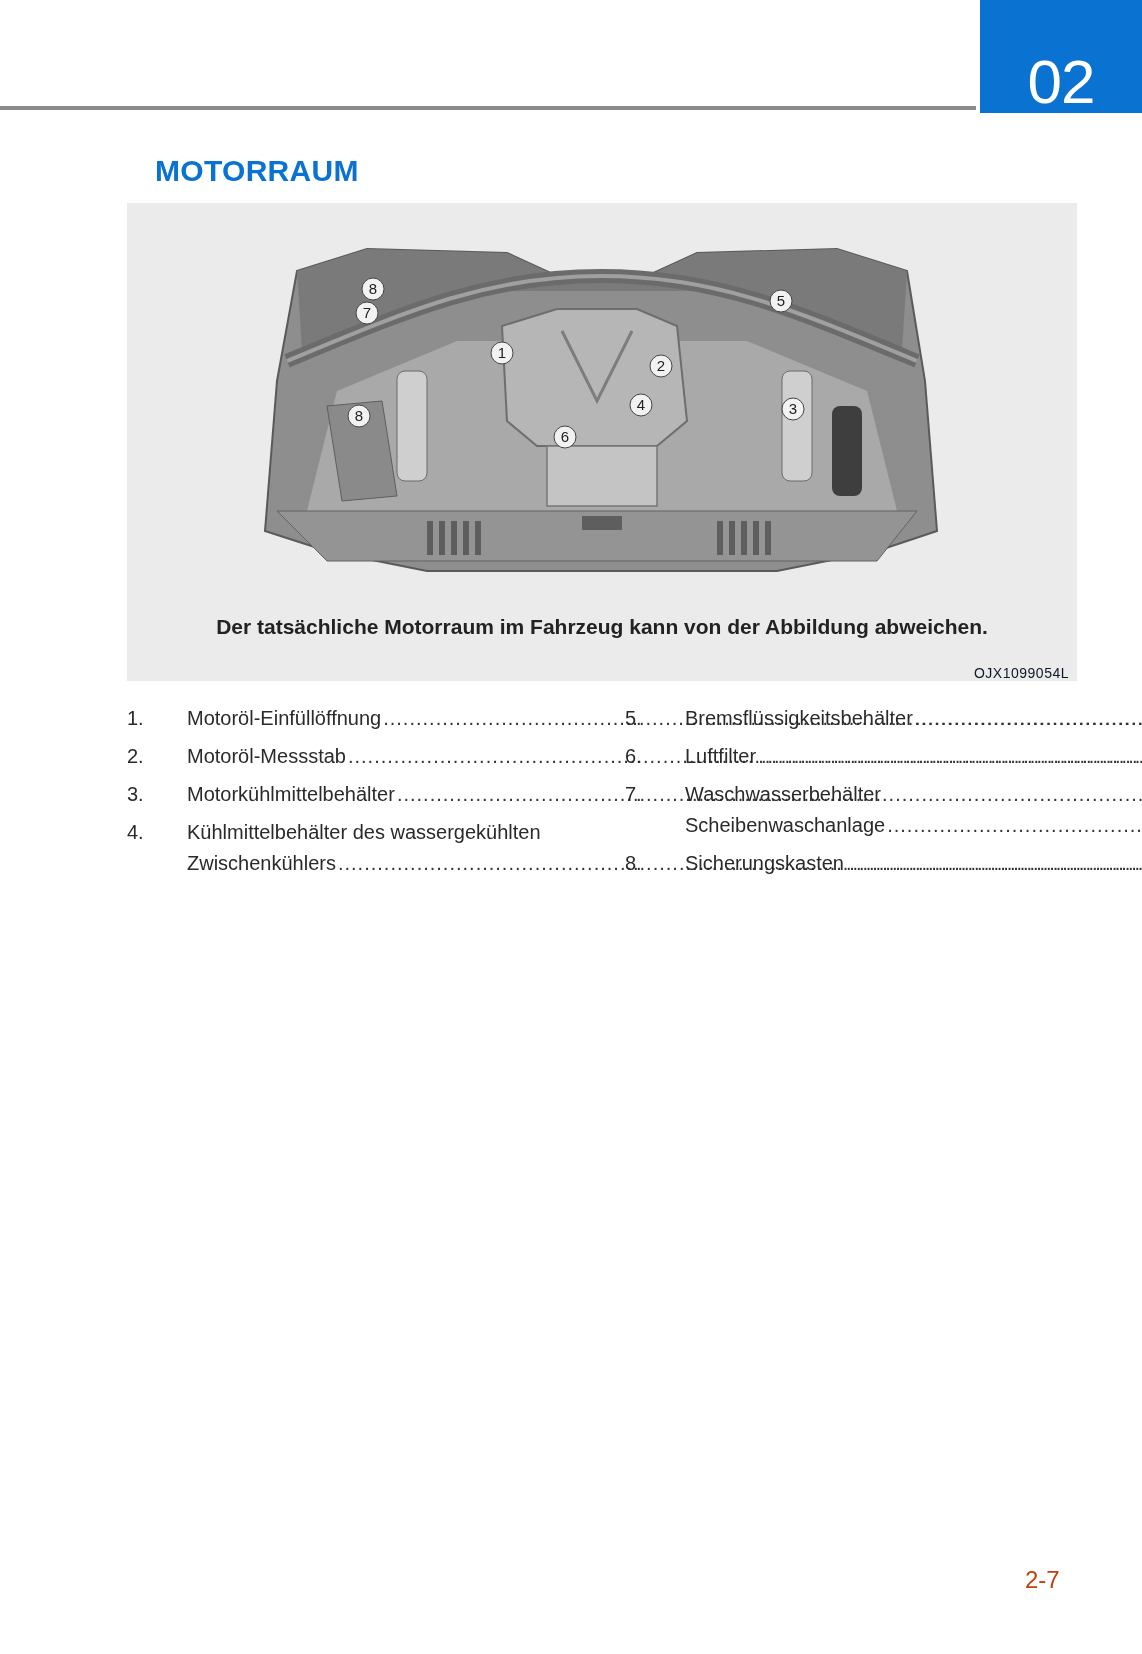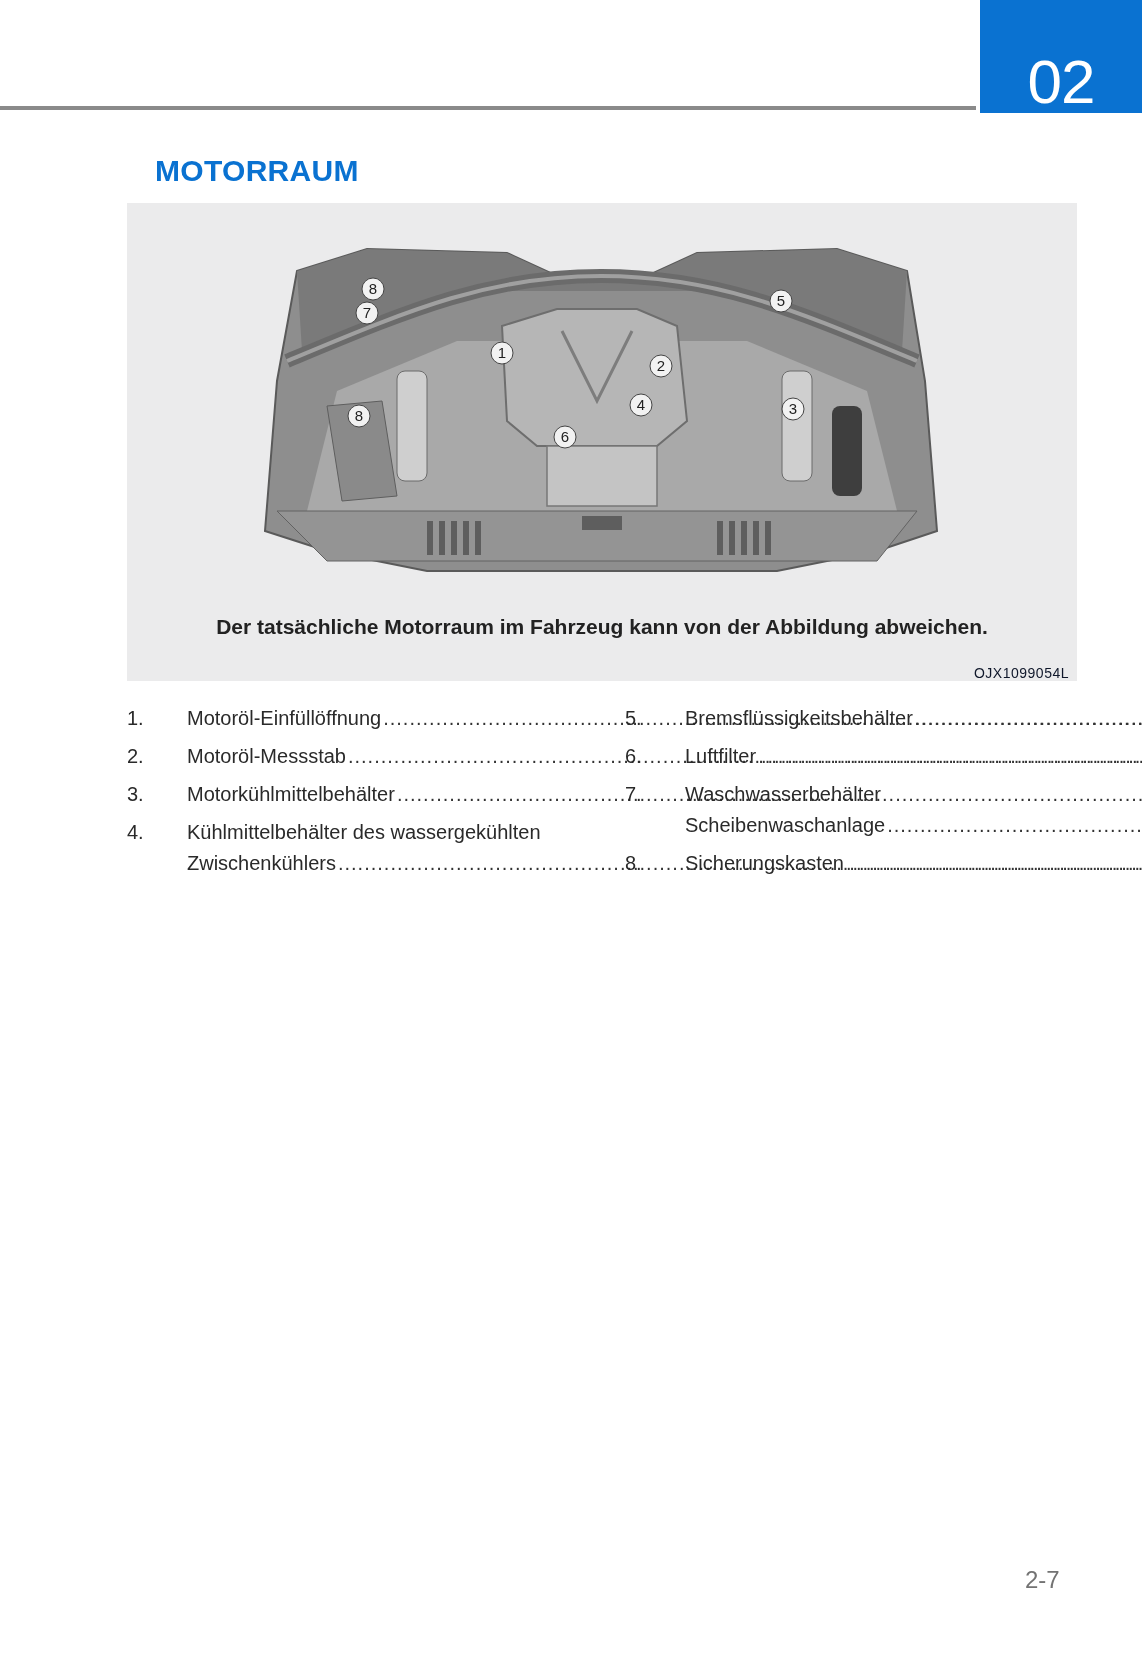--- a/index.html
+++ b/index.html
@@ -22,21 +22,21 @@
     .list.right { left: 625px; width: 445px; }
     .item { display: flex; margin-bottom: 13px; line-height: 25px; }
     .item .num { width: 31px; flex: 0 0 31px; }
     .item .body { flex: 1; }
     .item .line { display: flex; align-items: baseline; }
     .item .line .label { white-space: nowrap; margin-left: 29px; }
     .item .line .dots { flex: 1; overflow: hidden; white-space: nowrap; margin: 0 2px; color: #333; letter-spacing: 1px; }
     .item .line .dots::after { content: "................................................................................................................................"; }
     .item .line + .line { margin-top: 6px; }
 
-    .page-number { position: absolute; left: 1025px; top: 1566px; font-size: 24px; color: #737373; }
+    .page-number { position: absolute; left: 1025px; top: 1566px; font-size: 24px; color: #c2410c; }
 
     .callout { font-family: "Liberation Sans", sans-serif; }
   </style>
 </head>
 <body>
 
 <div class="header-rule"></div>
 <div class="chapter-tab">
   <span>02</span>
 </div>

